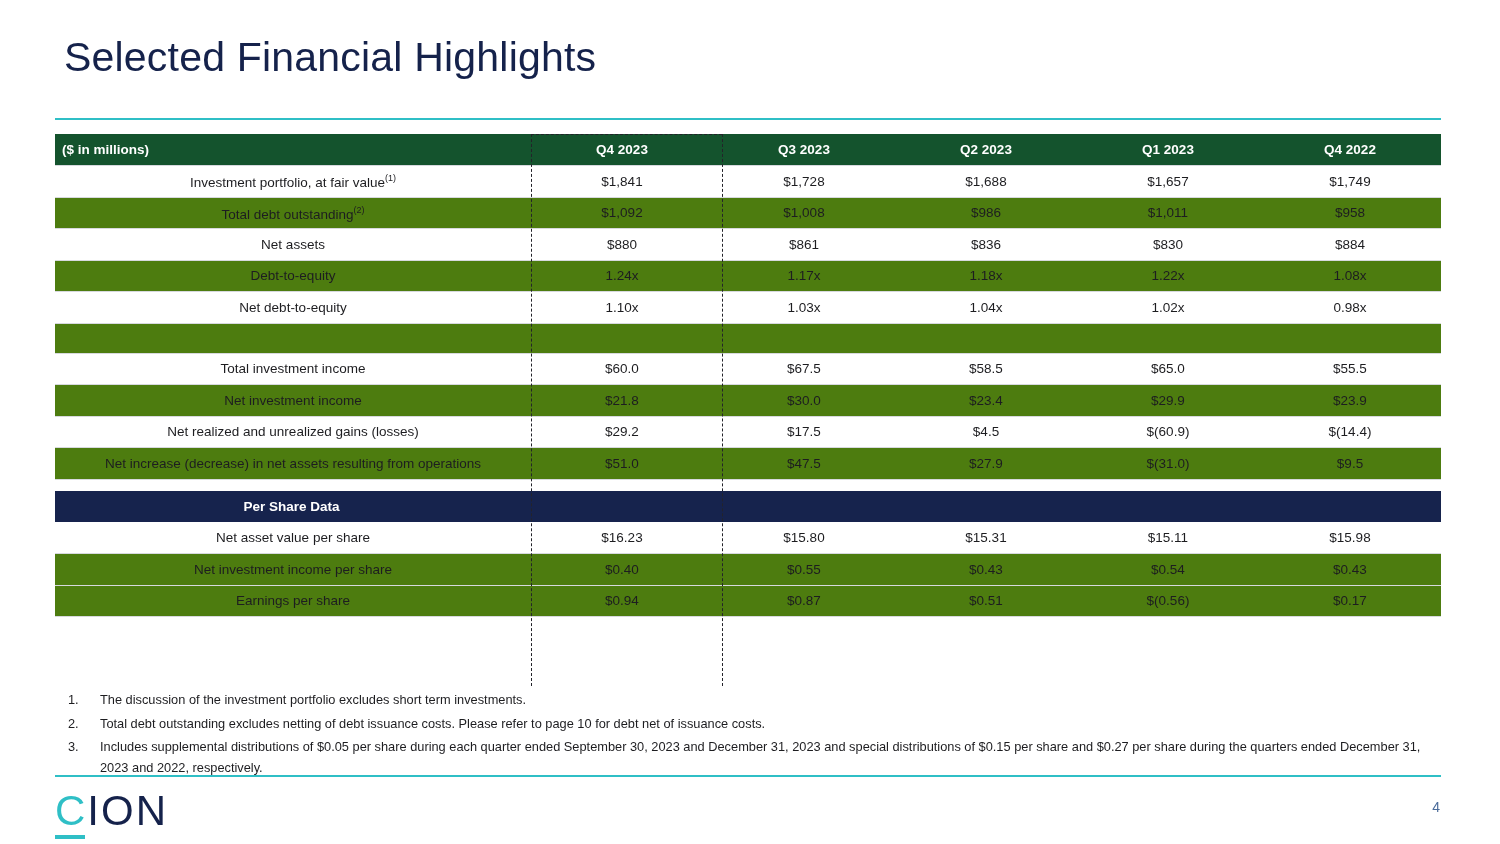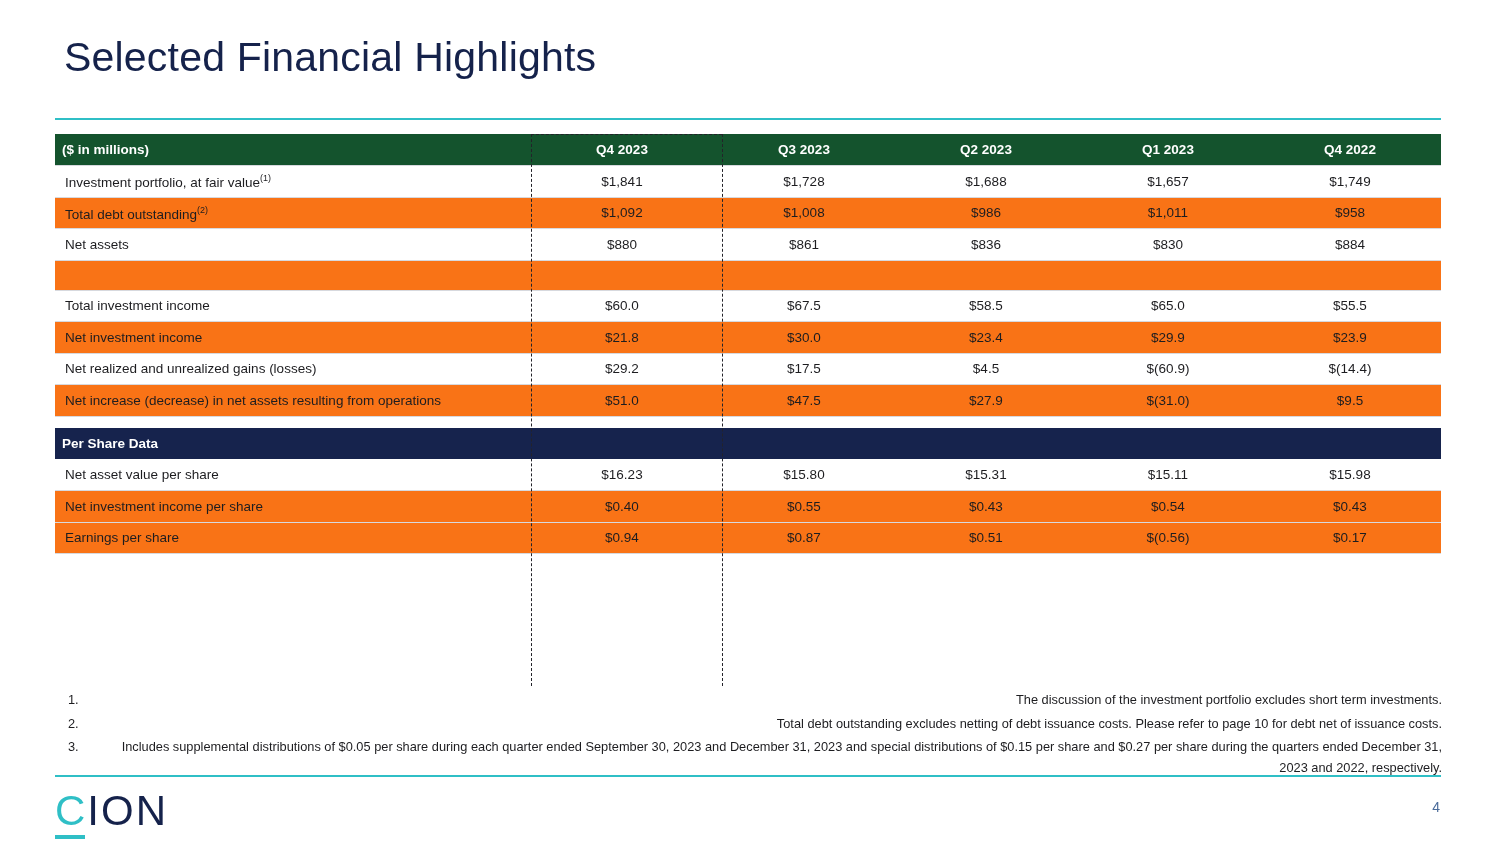--- a/index.html
+++ b/index.html
@@ -61,29 +61,29 @@
     font-weight: bold;
     border-bottom: none;
     height: 31px;
     text-align: center;
   }
   thead th.label-head {
     text-align: left;
     padding-left: 7px;
   }
   td.label {
-    text-align: left;
+    text-align: center;
     padding-left: 7px;
     color: #1d1d20;
   }
   td.val {
     text-align: center;
     color: #1d1d20;
   }
-  tr.shade td { background: #f97316; }
+  tr.shade td { background: #4d7c0f; }
   tr.blank td { height: 30px; border-bottom: 1px solid #d7d9de; }
   tr.section td {
     background: #16234d;
     color: #ffffff;
     font-weight: bold;
     height: 31px;
     border-bottom: none;
     margin-top: 36px;
   }
   tr.section td.label { color: #ffffff; padding-left: 7px; }
@@ -126,21 +126,21 @@
     color: #1d1d20;
     line-height: 1.62;
     margin-bottom: 3px;
   }
   .fn-num {
     width: 38px;
     flex: 0 0 38px;
     padding-left: 6px;
     box-sizing: border-box;
   }
-  .fn-text { flex: 1; text-align: right; }
+  .fn-text { flex: 1; }
 
   .bottom-rule {
     position: absolute;
     left: 55px;
     top: 775px;
     width: 1386px;
     height: 2px;
     background: #2fbfc6;
   }
   .logo {
@@ -222,20 +222,36 @@
         <td class="val">$1,011</td>
         <td class="val">$958</td>
       </tr>
       <tr>
         <td class="label">Net assets</td>
         <td class="val">$880</td>
         <td class="val">$861</td>
         <td class="val">$836</td>
         <td class="val">$830</td>
         <td class="val">$884</td>
+      </tr>
+      <tr class="shade">
+        <td class="label">Debt-to-equity</td>
+        <td class="val">1.24x</td>
+        <td class="val">1.17x</td>
+        <td class="val">1.18x</td>
+        <td class="val">1.22x</td>
+        <td class="val">1.08x</td>
+      </tr>
+      <tr>
+        <td class="label">Net debt-to-equity</td>
+        <td class="val">1.10x</td>
+        <td class="val">1.03x</td>
+        <td class="val">1.04x</td>
+        <td class="val">1.02x</td>
+        <td class="val">0.98x</td>
       </tr>
       <tr class="blank shade">
         <td class="label"></td>
         <td class="val"></td>
         <td class="val"></td>
         <td class="val"></td>
         <td class="val"></td>
         <td class="val"></td>
       </tr>
       <tr>

